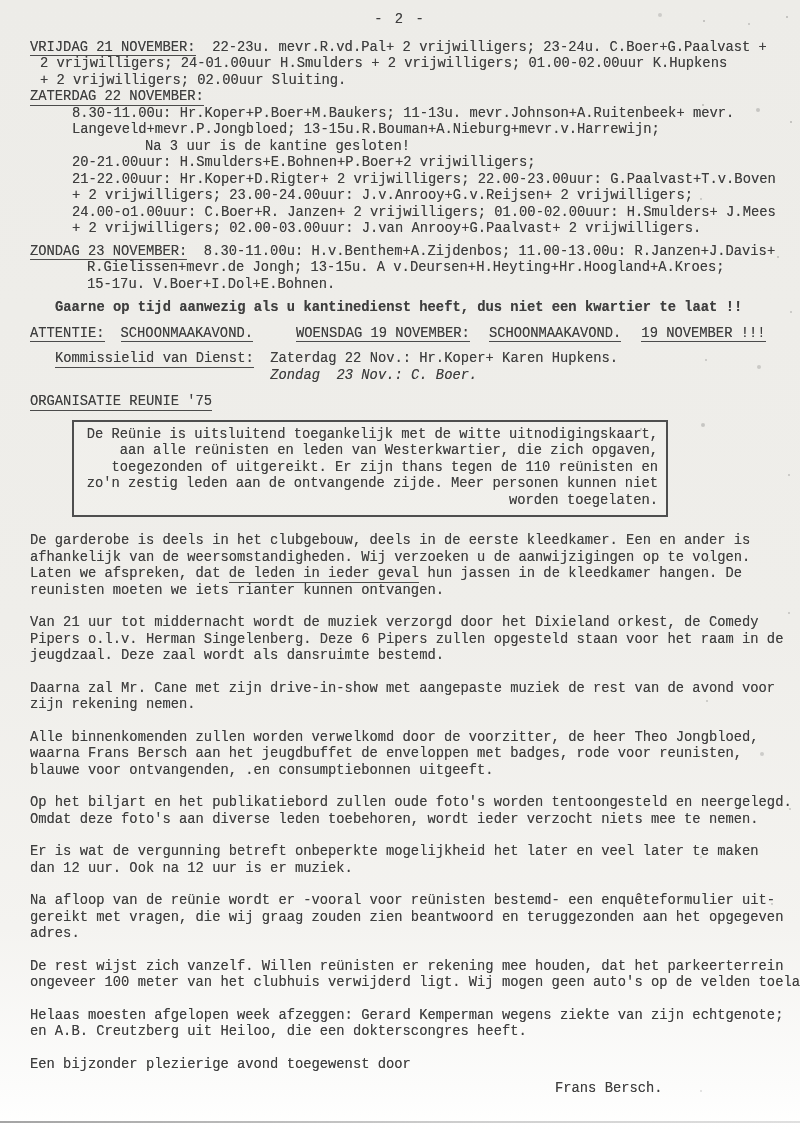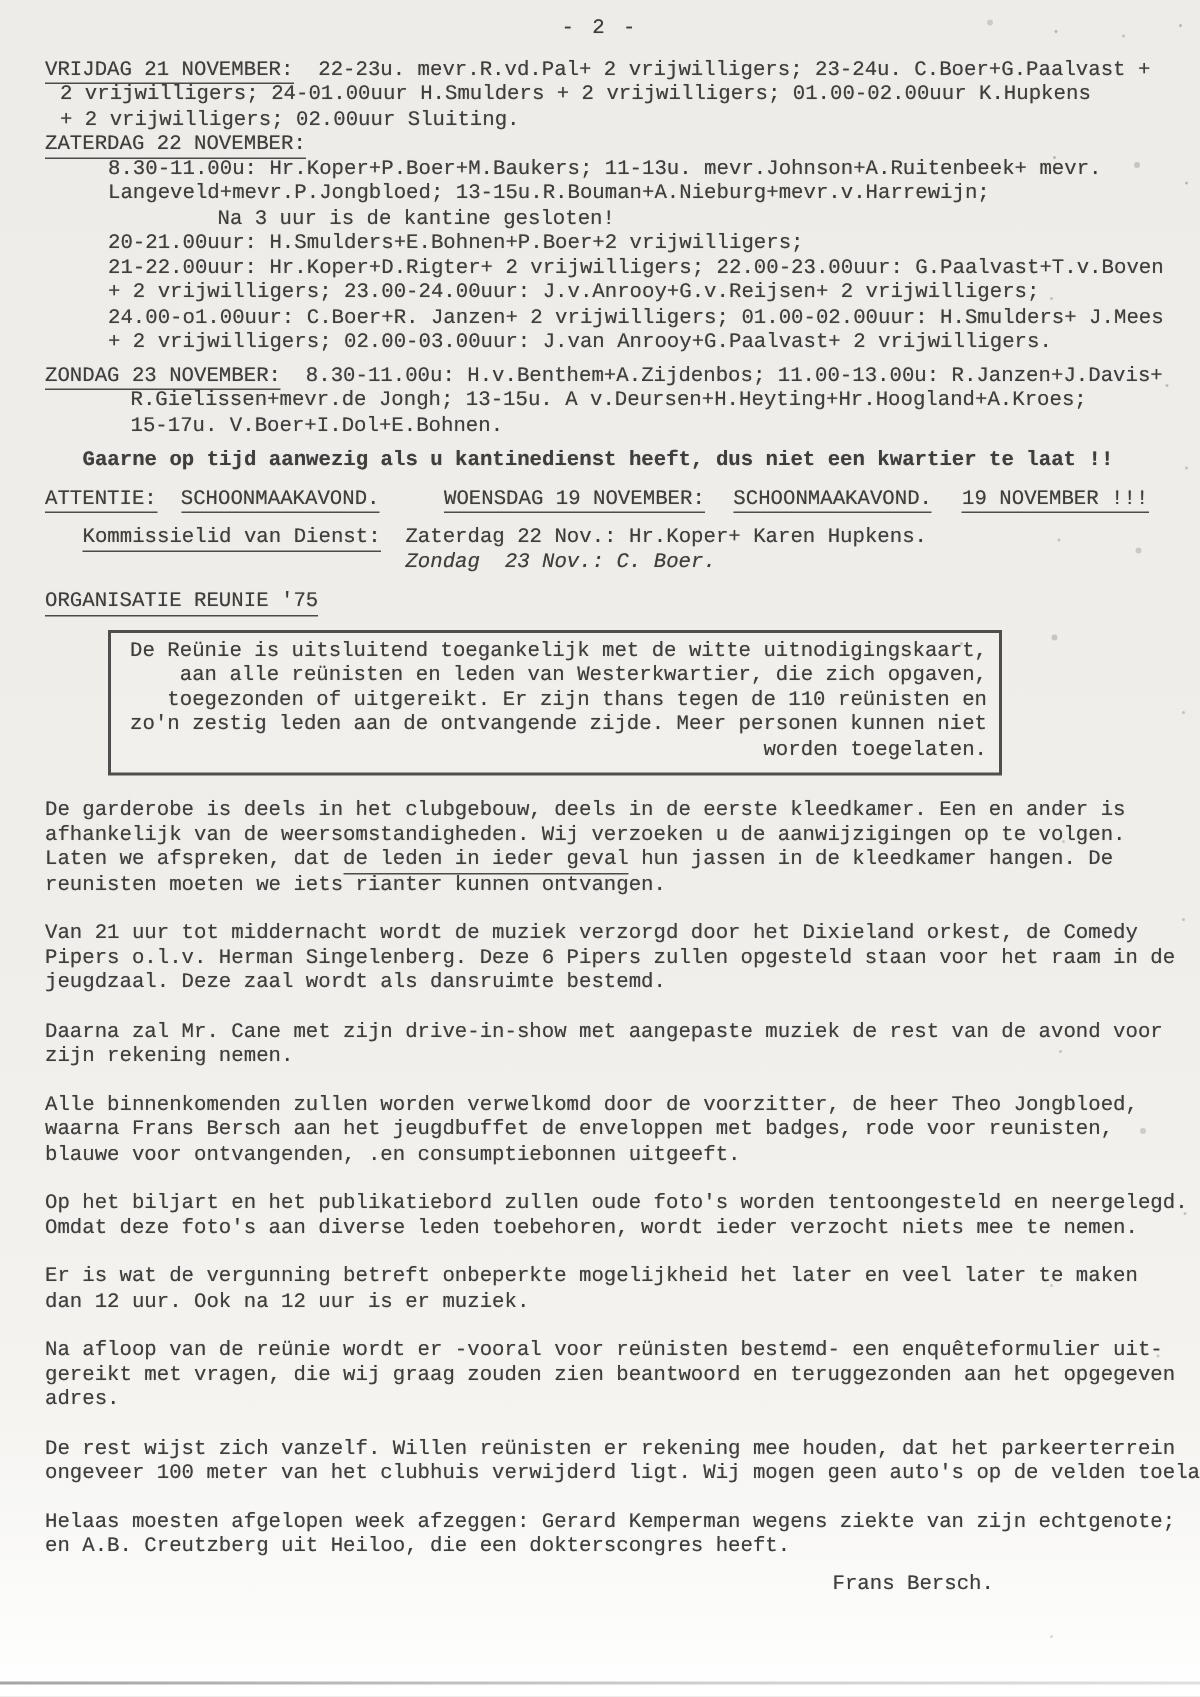--- a/index.html
+++ b/index.html
@@ -156,18 +156,21 @@
   <div class="para">
     <div class="line">De rest wijst zich vanzelf. Willen reünisten er rekening mee houden, dat het parkeerterrein</div>
     <div class="line">ongeveer 100 meter van het clubhuis verwijderd ligt. Wij mogen geen auto's op de velden toelaten</div>
   </div>
 
   <div class="para">
     <div class="line">Helaas moesten afgelopen week afzeggen: Gerard Kemperman wegens ziekte van zijn echtgenote;</div>
     <div class="line">en A.B. Creutzberg uit Heiloo, die een dokterscongres heeft.</div>
   </div>
 
+  <div class="para">
+    <div class="line">Een bijzonder plezierige avond toegewenst door</div>
+  </div>
 
   <div class="line sig mt8">Frans Bersch.</div>
 
 
   <div class="scanline"></div>
 </div>
 
 </body></html>

